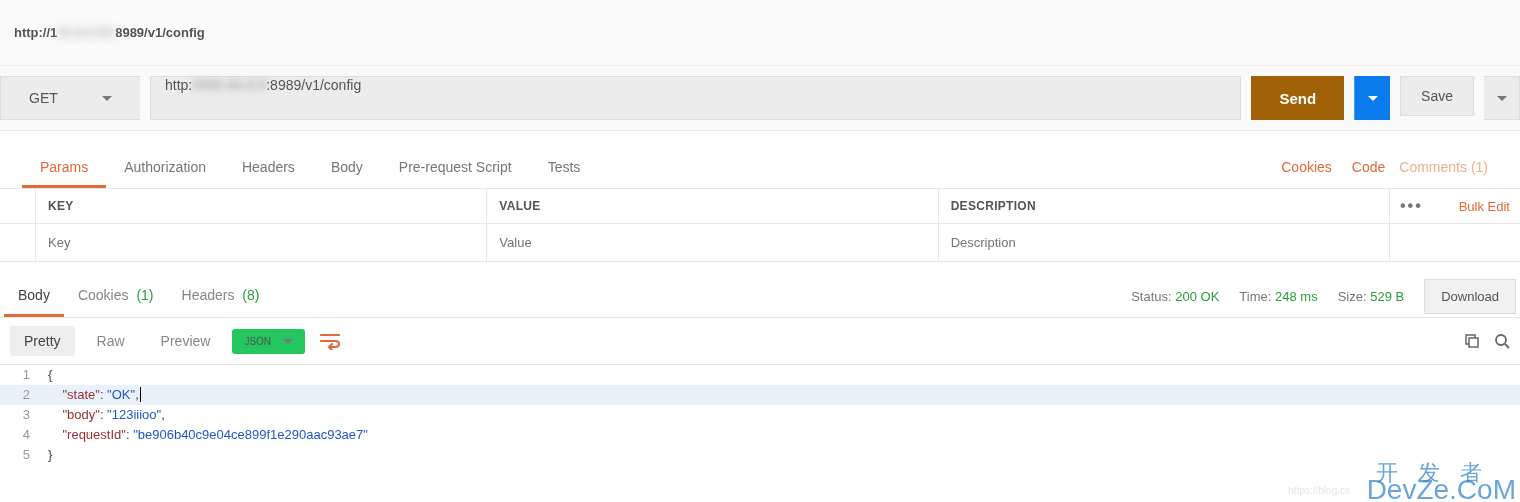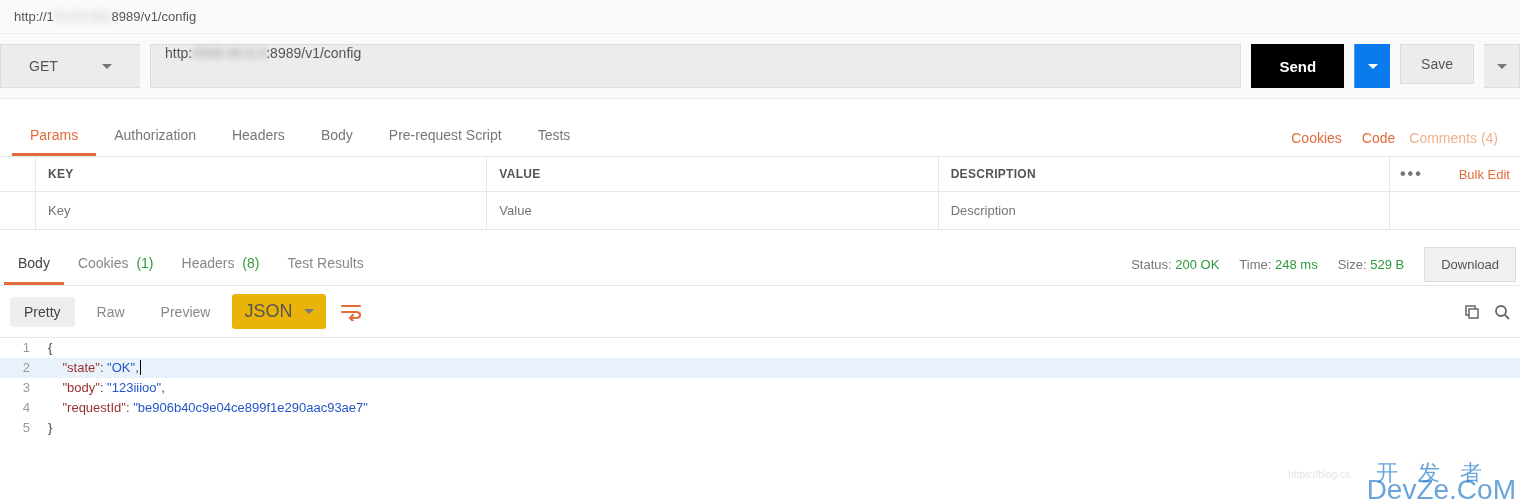--- a/index.html
+++ b/index.html
@@ -1,31 +1,31 @@
 <!DOCTYPE html>
 <html><head>
 <meta charset="utf-8">
 <style>
 * { box-sizing: border-box; margin: 0; padding: 0; font-family: -apple-system, BlinkMacSystemFont, "Segoe UI", Arial, sans-serif; }
 body { background: #fff; width: 1520px; height: 502px; overflow: hidden; position: relative; color: #444; }
 
-.tab-title { padding: 9px 14px; font-size: 13px; color: #555; background: #fafafa; border-bottom: 1px solid #eee; }
+.tab-title { padding: 25px 14px; font-size: 13px; color: #555; background: #fafafa; border-bottom: 1px solid #eee; font-weight: bold; }
 
 .req-row { display: flex; align-items: stretch; padding: 10px 0 10px 0; gap: 10px; background: #fafafa; border-bottom: 1px solid #e8e8e8; }
 .method-select { display: flex; align-items: center; justify-content: space-between; width: 140px; padding: 0 28px; background: #ececec; border: 1px solid #ddd; border-right: none; font-size: 14px; color: #555; cursor: pointer; }
 .caret-down { width: 0; height: 0; border-left: 5px solid transparent; border-right: 5px solid transparent; border-top: 5px solid #777; }
 .url-input { flex: 1; background: #ececec; border: 1px solid #ddd; font-size: 14px; color: #555; padding: 0 14px; outline: none; height: 44px; }
 .url-input .blur { filter: blur(3px); color: #999; }
-.send-btn { background: #000000; color: #fff; border: none; padding: 0 28px; font-size: 15px; font-weight: 600; cursor: pointer; height: 44px; }
+.send-btn { background: #a16207; color: #fff; border: none; padding: 0 28px; font-size: 15px; font-weight: 600; cursor: pointer; height: 44px; }
 .send-dd { background: #097BED; color: #fff; border: none; border-left: 1px solid rgba(255,255,255,0.25); width: 36px; cursor: pointer; height: 44px; display:flex; align-items:center; justify-content:center;}
 .send-dd .caret-down { border-top-color: #fff; }
 .save-btn { background: #ececec; border: 1px solid #ddd; color: #555; padding: 0 20px; font-size: 14px; cursor: pointer; height: 40px; }
 .save-dd { background: #ececec; border: 1px solid #ddd; border-left: none; width: 36px; cursor: pointer; height: 44px; display:flex; align-items:center; justify-content:center;}
 
-.req-tabs { display: flex; align-items: flex-end; border-bottom: 1px solid #e8e8e8; padding: 0 12px; margin-top: 18px; }
+.req-tabs { display: flex; align-items: flex-start; border-bottom: 1px solid #e8e8e8; padding: 0 22px; margin-top: 18px; }
 .req-tab { padding: 10px 18px; font-size: 14px; color: #777; cursor: pointer; border-bottom: 3px solid transparent; }
 .req-tab.active { color: #e26b3c; border-bottom-color: #e26b3c; }
 .spacer { flex: 1; }
 .cookies-link, .code-link { color: #e26b3c; font-size: 14px; padding: 10px 10px; cursor: pointer; }
 .comments-link { color: #f0b08c; font-size: 14px; padding: 10px 10px 10px 4px; cursor: pointer; }
 
 .kv-header { display: flex; border-bottom: 1px solid #e8e8e8; }
 .kv-header .col { flex: 1; padding: 10px 12px; font-size: 12px; font-weight: 600; color: #555; letter-spacing: 0.3px; border-right: 1px solid #e8e8e8; }
 .kv-header .lead { width: 36px; flex: none; border-right: 1px solid #e8e8e8; }
 .kv-header .desc-col { border-right: 1px solid #e8e8e8; }
@@ -43,40 +43,40 @@
 .resp-tab { padding: 11px 14px; font-size: 14px; color: #888; cursor: pointer; border-bottom: 3px solid transparent; }
 .resp-tab.active { color: #444; border-bottom-color: #e26b3c; }
 .resp-tab .count { color: #2e9b3f; margin-left: 4px; }
 .status-area { display: flex; align-items: center; gap: 20px; font-size: 13px; color: #777; padding-right: 10px; }
 .status-area .value { color: #2e9b3f; }
 .download-btn { background: #f1f1f1; border: 1px solid #ddd; color: #555; padding: 9px 16px; font-size: 13px; cursor: pointer; margin-left: 10px; }
 
 .viewer-bar { display: flex; align-items: center; border-bottom: 1px solid #e8e8e8; padding: 8px 10px; gap: 8px; }
 .view-tab { padding: 7px 14px; font-size: 14px; color: #888; cursor: pointer; border-radius: 3px; }
 .view-tab.active { background: #eee; color: #444; text-align: center; }
-.format-select { display: flex; align-items: center; gap: 12px; background: #eab308; padding: 7px 12px; font-size: 18px; color: #555; cursor: pointer; border-radius: 3px; }
+.format-select { display: flex; align-items: center; gap: 12px; background: #22c55e; padding: 7px 12px; font-size: 10px; color: #555; cursor: pointer; border-radius: 3px; }
 .wrap-icon { display:flex; align-items:center; justify-content:center; width:34px; height:30px; border-radius:3px; cursor:pointer;}
 .wrap-icon svg path { stroke: #e26b3c; }
 .right-icons { margin-left:auto; display:flex; gap:14px; color:#666; }
 .icon-btn { cursor:pointer; display:flex; align-items:center; }
 
 .code-area { font-family: Menlo, Consolas, monospace; font-size: 13px; }
 .code-line { display: flex; }
 .gutter { width: 40px; text-align: right; padding-right: 10px; color: #999; user-select: none; background: #fff; line-height: 20px; }
 .code { padding-left: 8px; line-height: 20px; flex:1; }
 .code-line.hl .code { background: #e9f2fb; }
 .tok-brace { color: #444; }
 .tok-key { color: #9a2f2f; }
 .tok-str { color: #2455c7; }
 .tok-pun { color: #444; }
 .cursor { border-right: 1px solid #000; margin-left:1px; }
 
 .watermark1 { position:absolute; right:18px; bottom:14px; font-size:22px; letter-spacing:20px; color:#2b7fcc; opacity:0.7; pointer-events:none; font-family: "SimSun","Microsoft YaHei",sans-serif;}
 .watermark2 { position:absolute; right:4px; bottom:-4px; font-size:28px; color:#2b7fcc; opacity:0.7; pointer-events:none; }
-.faint-url { position:absolute; right:170px; bottom:22px; font-size:10px; color:#e4e4e4; pointer-events:none; }
+.faint-url { position:absolute; right:170px; bottom:6px; font-size:10px; color:#e4e4e4; pointer-events:none; }
 </style>
 </head>
 <body>
 
 <div class="tab-title">
   <span>http://1</span><span style="filter:blur(4px);color:#bbb;">00.00.000</span><span>8989/v1/config</span>
 </div>
 
 <div class="req-row">
   <div class="method-select">
@@ -101,21 +101,21 @@
 <div class="req-tabs">
   <div class="req-tab active">Params</div>
   <div class="req-tab">Authorization</div>
   <div class="req-tab">Headers</div>
   <div class="req-tab">Body</div>
   <div class="req-tab">Pre-request Script</div>
   <div class="req-tab">Tests</div>
   <div class="spacer"></div>
   <div class="cookies-link">Cookies</div>
   <div class="code-link">Code</div>
-  <div class="comments-link">Comments (4)</div>
+  <div class="comments-link">Comments (1)</div>
 </div>
 
 <div class="kv-header">
   <div class="lead"></div>
   <div class="col">KEY</div>
   <div class="col">VALUE</div>
   <div class="col desc-col">DESCRIPTION</div>
   <div class="actions">
     <span class="dots">•••</span>
     <span class="bulk-edit">Bulk Edit</span>
@@ -131,21 +131,20 @@
 </div>
 
 <div class="resp-tabs">
   <div class="resp-tab active">Body</div>
   <div class="resp-tab">
     <span>Cookies</span> <span class="count">(1)</span>
   </div>
   <div class="resp-tab">
     <span>Headers</span> <span class="count">(8)</span>
   </div>
-  <div class="resp-tab">Test Results</div>
   <div class="spacer"></div>
   <div class="status-area">
     <span><span>Status:</span> <span class="value">200 OK</span></span>
     <span><span>Time:</span> <span class="value">248 ms</span></span>
     <span><span>Size:</span> <span class="value">529 B</span></span>
   </div>
   <button class="download-btn">Download</button>
 </div>
 
 <div class="viewer-bar">

